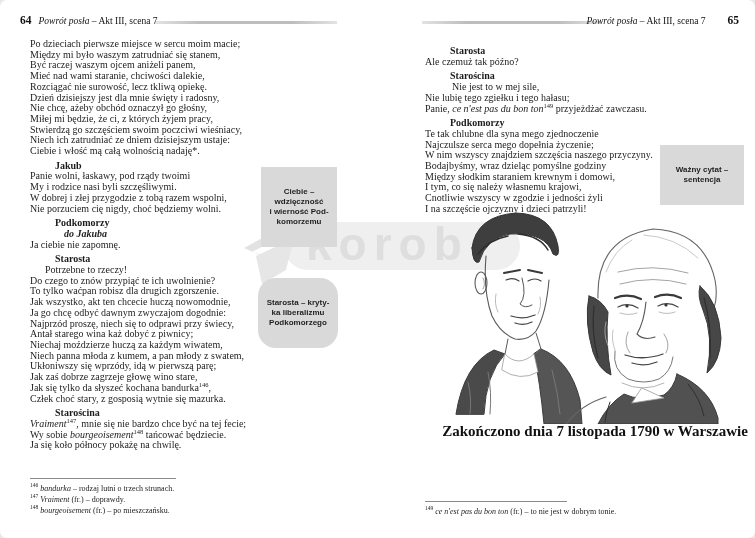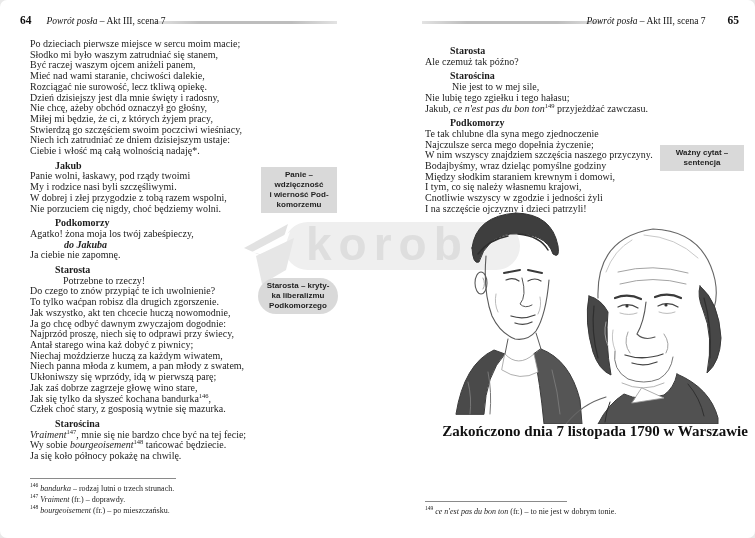--- a/index.html
+++ b/index.html
@@ -3,50 +3,50 @@
 <meta charset="utf-8">
 <style>
   html,body{margin:0;padding:0;background:#e9e9e9;}
   body{width:755px;height:538px;overflow:hidden;font-family:"Liberation Serif",serif;}
   .spread{position:absolute;left:0;top:0;width:755px;height:538px;background:#ffffff;border-radius:7px;overflow:hidden;}
   
   .hdr{position:absolute;top:14px;font-size:9.5px;color:#111;white-space:nowrap;z-index:2;}
   .hdr b{font-size:11.5px;font-weight:bold;}
   .hdr i{font-style:italic;}
   .hdr-left{left:20px;}
-  .hdr-left b{margin-right:15px;}
+  .hdr-left b{margin-right:7px;}
   .hdr-right{right:16px;}
   .hdr-right b{margin-left:22px;}
   .rule{position:absolute;top:21px;height:3px;z-index:1;
         background:linear-gradient(to right,#e3e3e3,#bdbdbd 25%,#bdbdbd 75%,#e3e3e3);}
   .rule-left{left:155px;width:182px;}
   .rule-right{left:422px;width:180px;}
   
   .col{position:absolute;width:310px;font-size:10px;line-height:10.7px;color:#1c1c1c;z-index:2;}
   .col-left{left:30px;top:39px;}
   .col-right{left:425px;top:42px;}
   .vl{min-height:10.7px;white-space:nowrap;}
   .speaker{font-weight:bold;margin:4px 0 0 25px;}
   .stage{font-style:italic;margin-left:34px;font-weight:bold;}
-  .indent{margin-left:33px;}
+  .indent{margin-left:15px;}
   .indent2{margin-left:27px;}
   span.i{font-style:italic;}
   span.sup{vertical-align:super;font-size:6.5px;line-height:0;}
   
   .fnsep{position:absolute;height:1px;background:#8a8a8a;z-index:2;}
   .fnsep-left{left:30px;top:478px;width:146px;}
   .fnsep-right{left:425px;top:501px;width:142px;}
   .fns{position:absolute;font-size:8px;line-height:11px;color:#1c1c1c;z-index:2;}
   .fns-left{left:30px;top:483px;}
   .fns-right{left:425px;top:506px;}
   .fns .vl{min-height:11px;}
   .fns span.sup{font-size:5.5px;}
   
   .mnote{position:absolute;background:#d9d9d9;color:#1f1f1f;text-align:center;
-         font:bold 8px/10px "Liberation Sans",sans-serif;padding:3px 2px;white-space:pre-line;z-index:4;}
+         font:bold 8px/10px "Liberation Sans",sans-serif;padding:20px 2px;white-space:pre-line;z-index:4;}
   .mn1{left:261px;top:167px;width:72px;}
   .mn2{left:258px;top:278px;width:76px;border-radius:18px;}
   .mn3{left:660px;top:145px;width:80px;}
   
   .caption{position:absolute;left:430px;top:423px;width:330px;text-align:center;
            font-weight:bold;font-size:15px;color:#111;z-index:3;}
   
   .wm{position:absolute;z-index:0;}
   .wm-band{left:284px;top:222px;width:236px;height:48px;background:#efefef;border-radius:24px;}
   .wm-text{left:306px;top:218px;font:bold 46px/52px "Liberation Sans",sans-serif;
@@ -72,37 +72,36 @@
     <b>64</b><i>Powrót posła</i><span> – Akt III, scena 7</span>
   </div>
   <div class="rule rule-left"></div>
   <div class="rule rule-right"></div>
   <div class="hdr hdr-right">
     <i>Powrót posła</i><span> – Akt III, scena 7</span><b>65</b>
   </div>
 
   <div class="col col-left">
       <div class="vl line"><span>Po dzieciach pierwsze miejsce w sercu moim macie;</span></div>
-      <div class="vl line"><span>Słodko mi było waszym zatrudniać się stanem,</span></div>
+      <div class="vl line"><span>Między mi było waszym zatrudniać się stanem,</span></div>
       <div class="vl line"><span>Być raczej waszym ojcem aniżeli panem,</span></div>
       <div class="vl line"><span>Mieć nad wami staranie, chciwości dalekie,</span></div>
       <div class="vl line"><span>Rozciągać nie surowość, lecz tkliwą opiekę.</span></div>
       <div class="vl line"><span>Dzień dzisiejszy jest dla mnie święty i radosny,</span></div>
       <div class="vl line"><span>Nie chcę, ażeby obchód oznaczył go głośny,</span></div>
       <div class="vl line"><span>Miłej mi będzie, że ci, z których żyjem pracy,</span></div>
       <div class="vl line"><span>Stwierdzą go szczęściem swoim poczciwi wieśniacy,</span></div>
       <div class="vl line"><span>Niech ich zatrudniać ze dniem dzisiejszym ustaje:</span></div>
       <div class="vl line"><span>Ciebie i włość mą całą wolnością nadaję*.</span></div>
       <div class="vl speaker"><span>Jakub</span></div>
       <div class="vl line"><span>Panie wolni, łaskawy, pod rządy twoimi</span></div>
       <div class="vl line"><span>My i rodzice nasi byli szczęśliwymi.</span></div>
       <div class="vl line"><span>W dobrej i złej przygodzie z tobą razem wspolni,</span></div>
       <div class="vl line"><span>Nie porzuciem cię nigdy, choć będziemy wolni.</span></div>
       <div class="vl speaker"><span>Podkomorzy</span></div>
-      <div class="vl line"><span>Agatko! żona moja los twój zabeśpieczy,</span></div>
       <div class="vl stage"><span>do Jakuba</span></div>
       <div class="vl line"><span>Ja ciebie nie zapomnę.</span></div>
       <div class="vl speaker"><span>Starosta</span></div>
       <div class="vl indent"><span>Potrzebne to rzeczy!</span></div>
       <div class="vl line"><span>Do czego to znów przypiąć te ich uwolnienie?</span></div>
       <div class="vl line"><span>To tylko waćpan robisz dla drugich zgorszenie.</span></div>
       <div class="vl line"><span>Jak wszystko, akt ten chcecie huczą nowomodnie,</span></div>
       <div class="vl line"><span>Ja go chcę odbyć dawnym zwyczajom dogodnie:</span></div>
       <div class="vl line"><span>Najprzód proszę, niech się to odprawi przy świecy,</span></div>
       <div class="vl line"><span>Antał starego wina każ dobyć z piwnicy;</span></div>
@@ -116,21 +115,21 @@
       <div class="vl line"><span class="i">Vraiment</span><span class="sup">147</span><span>, mnie się nie bardzo chce być na tej fecie;</span></div>
       <div class="vl line"><span>Wy sobie </span><span class="i">bourgeoisement</span><span class="sup">148</span><span> tańcować będziecie.</span></div>
       <div class="vl line"><span>Ja się koło północy pokażę na chwilę.</span></div>
     </div>
   <div class="col col-right">
       <div class="vl speaker"><span>Starosta</span></div>
       <div class="vl line"><span>Ale czemuż tak późno?</span></div>
       <div class="vl speaker"><span>Starościna</span></div>
       <div class="vl indent2"><span>Nie jest to w mej sile,</span></div>
       <div class="vl line"><span>Nie lubię tego zgiełku i tego hałasu;</span></div>
-      <div class="vl line"><span>Jakub, </span><span class="i">ce n'est pas du bon ton</span><span class="sup">149</span><span> przyjeżdżać zawczasu.</span></div>
+      <div class="vl line"><span>Panie, </span><span class="i">ce n'est pas du bon ton</span><span class="sup">149</span><span> przyjeżdżać zawczasu.</span></div>
       <div class="vl speaker"><span>Podkomorzy</span></div>
       <div class="vl line"><span>Te tak chlubne dla syna mego zjednoczenie</span></div>
       <div class="vl line"><span>Najczulsze serca mego dopełnia życzenie;</span></div>
       <div class="vl line"><span>W nim wszyscy znajdziem szczęścia naszego przyczyny.</span></div>
       <div class="vl line"><span>Bodajbyśmy, wraz dzieląc pomyślne godziny</span></div>
       <div class="vl line"><span>Między słodkim staraniem krewnym i domowi,</span></div>
       <div class="vl line"><span>I tym, co się należy własnemu krajowi,</span></div>
       <div class="vl line"><span>Cnotliwie wszyscy w zgodzie i jedności żyli</span></div>
       <div class="vl line"><span>I na szczęście ojczyzny i dzieci patrzyli!</span></div>
     </div>
@@ -139,21 +138,21 @@
   <div class="fns fns-left">
       <div class="vl line"><span class="sup">146</span><span> </span><span class="i">bandurka</span><span> – rodzaj lutni o trzech strunach.</span></div>
       <div class="vl line"><span class="sup">147</span><span> </span><span class="i">Vraiment</span><span> (fr.) – doprawdy.</span></div>
       <div class="vl line"><span class="sup">148</span><span> </span><span class="i">bourgeoisement</span><span> (fr.) – po mieszczańsku.</span></div>
     </div>
   <div class="fnsep fnsep-right"></div>
   <div class="fns fns-right">
       <div class="vl line"><span class="sup">149</span><span> </span><span class="i">ce n'est pas du bon ton</span><span> (fr.) – to nie jest w dobrym tonie.</span></div>
     </div>
 
-  <div class="mnote mn1">Panie –
+  <div class="mnote mn1">Ciebie –
 wdzięczność
 i wierność Pod-
 komorzemu</div>
   <div class="mnote mn2">Starosta – kryty-
 ka liberalizmu
 Podkomorzego</div>
   <div class="mnote mn3">Ważny cytat –
 sentencja</div>
 
   <svg class="sketch" width="302" height="222" viewBox="0 0 302 222">

